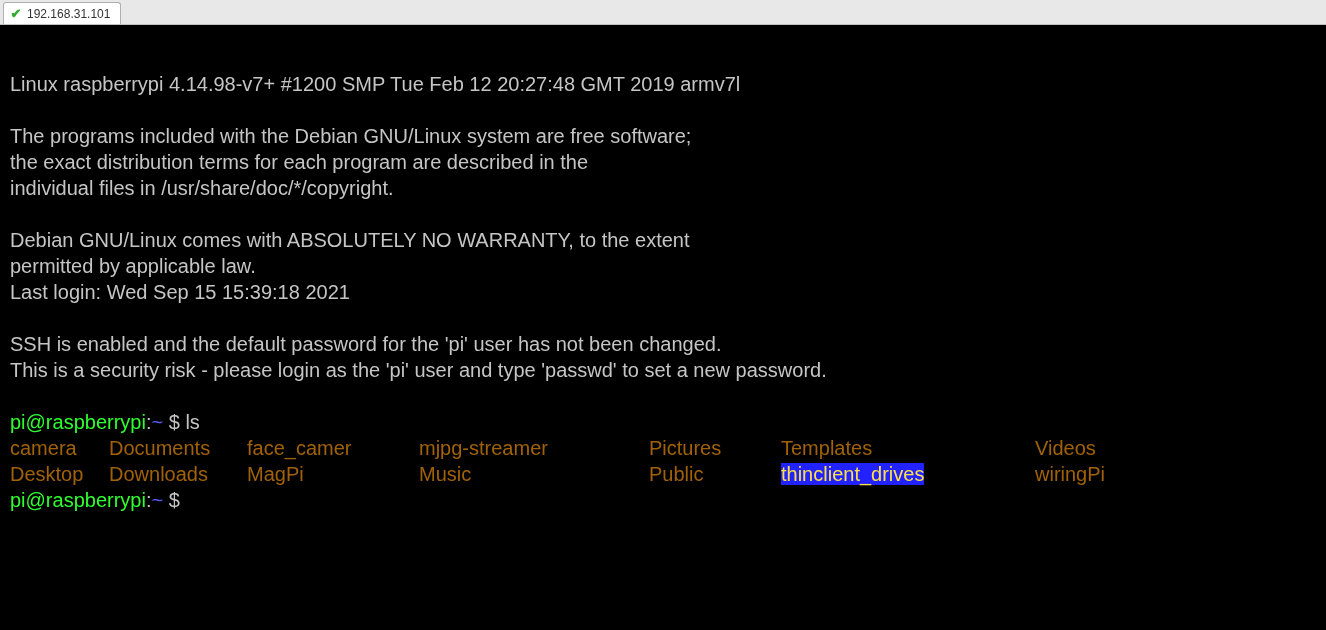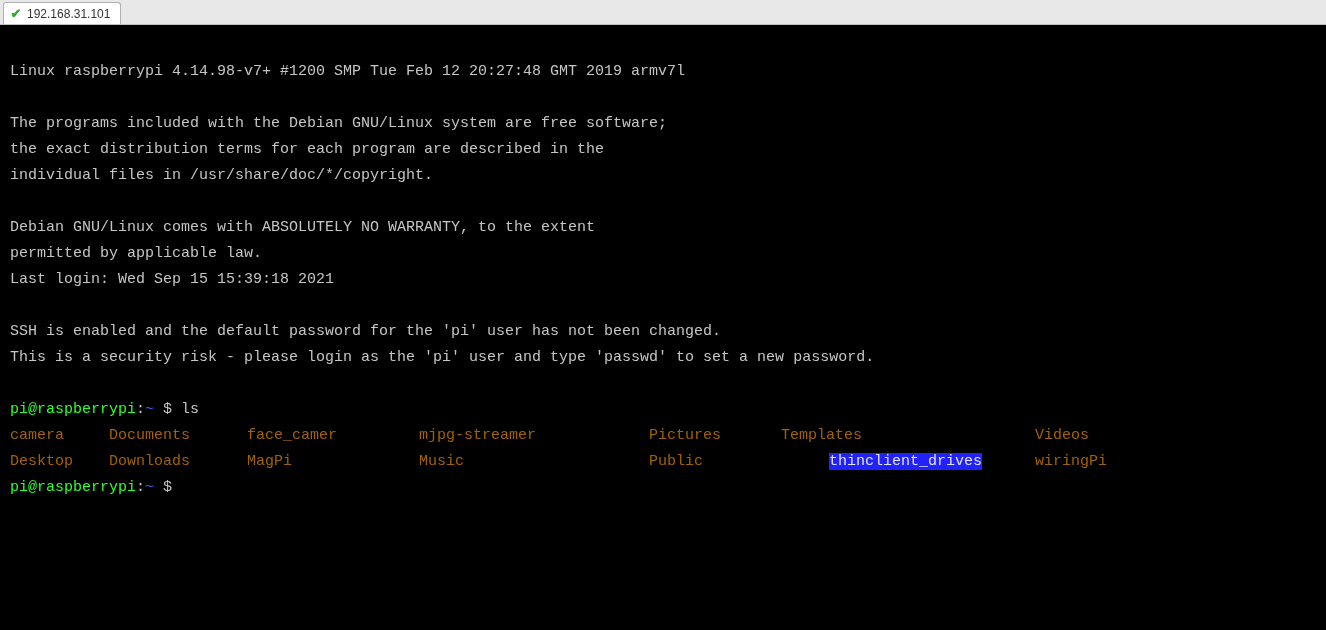--- a/index.html
+++ b/index.html
@@ -40,36 +40,36 @@
       justify-content: center;
       color: #2eaa2e;
       font-weight: bold;
       font-size: 13px;
       line-height: 1;
     }
     .terminal {
       background: #000000;
       width: 100%;
       height: calc(100% - 25px);
-      padding: 8px 10px;
-      font-family: Liberation Mono, monospace;
-      font-size: 15px;
+      padding: 20px 10px;
+      font-family: Liberation Sans, sans-serif;
+      font-size: 20px;
       line-height: 26px;
       color: #c5c5c5;
       white-space: pre;
       overflow: hidden;
     }
     .motd { color: #c5c5c5; }
     .prompt-user { color: #2eff2e; }
     .prompt-sep { color: #c5c5c5; }
     .prompt-path { color: #5858ff; }
     .prompt-dollar { color: #c5c5c5; }
     .cmd { color: #c5c5c5; }
     .dir { color: #a16207; }
-    .hl { background: #2222ff; color: #e5e5e5; margin-left: 48px; }
+    .hl { background: #2222ff; color: #fde047; }
     .ls-grid { display: block; }
     .ls-col {
       display: inline-block;
       vertical-align: top;
     }
     .ls-row { line-height: 26px; height: 26px; }
   </style>
 </head>
 <body>
 

